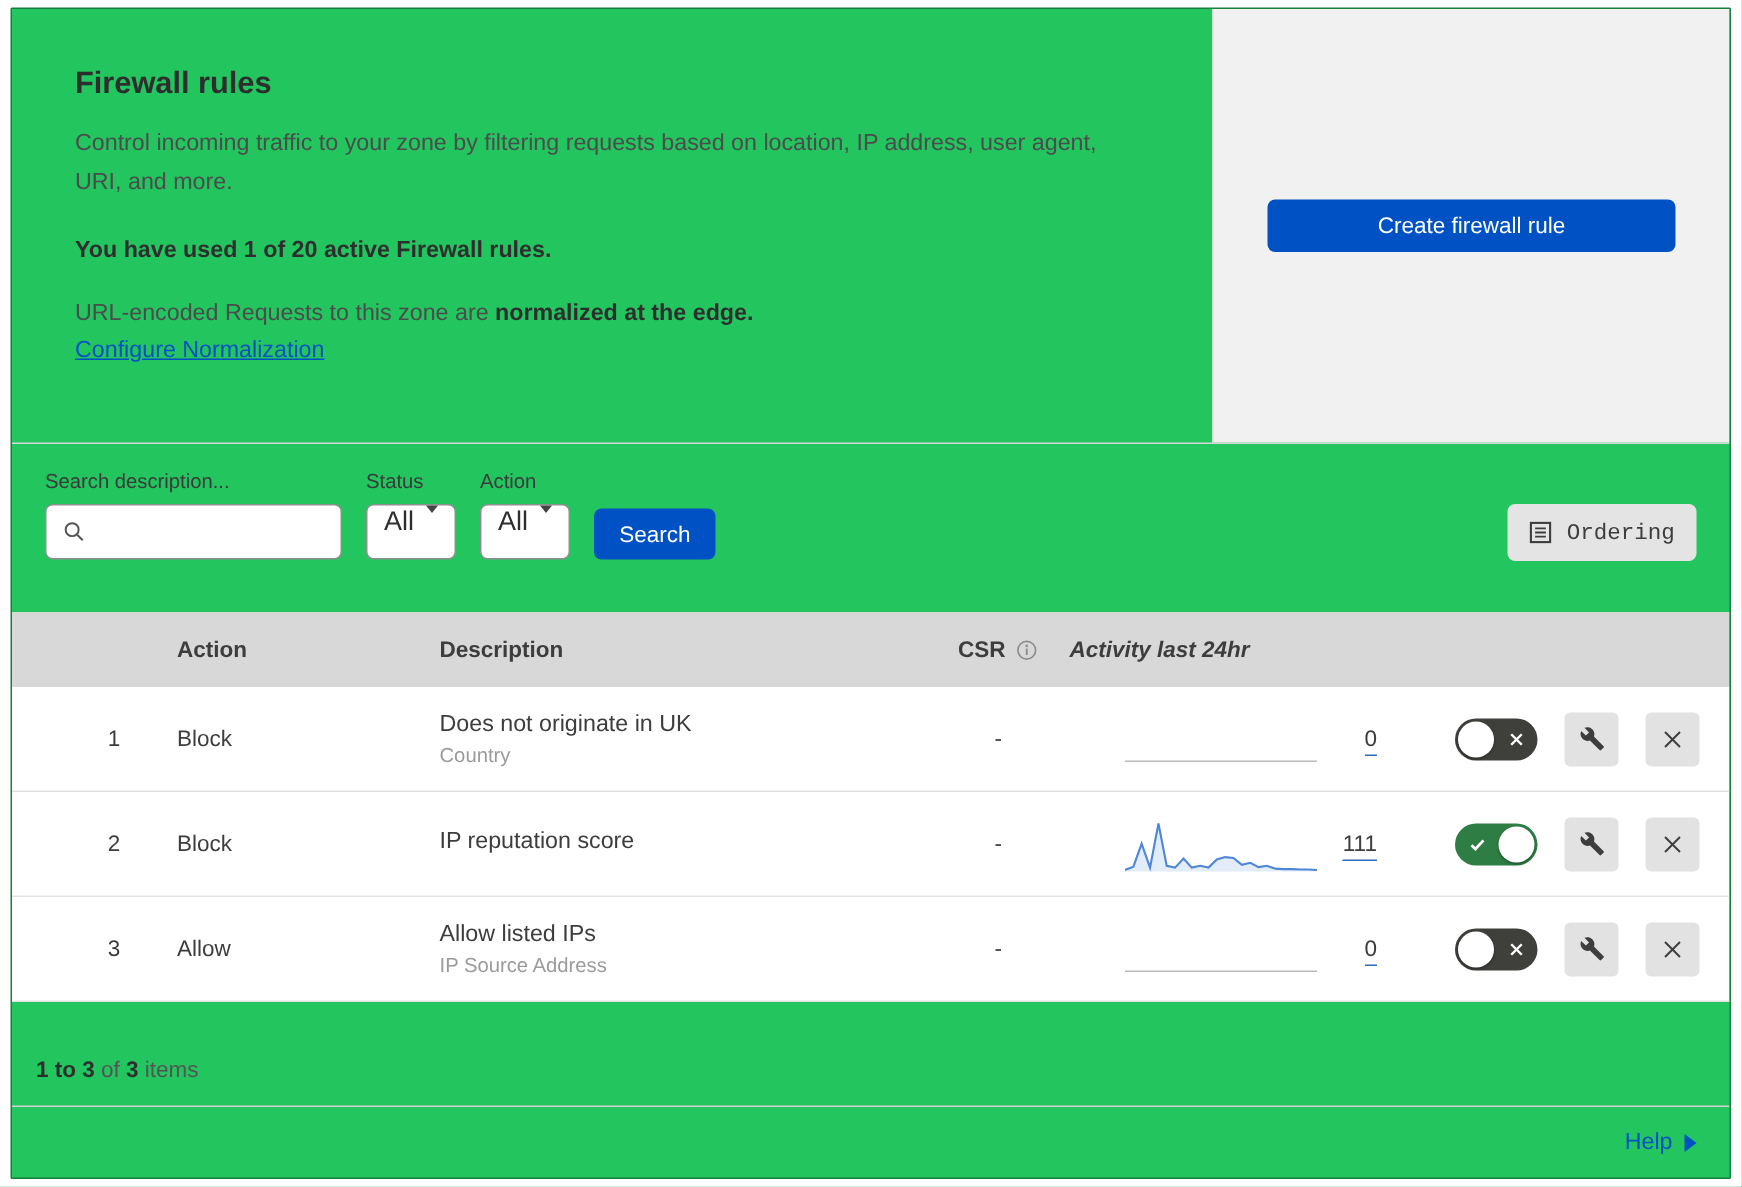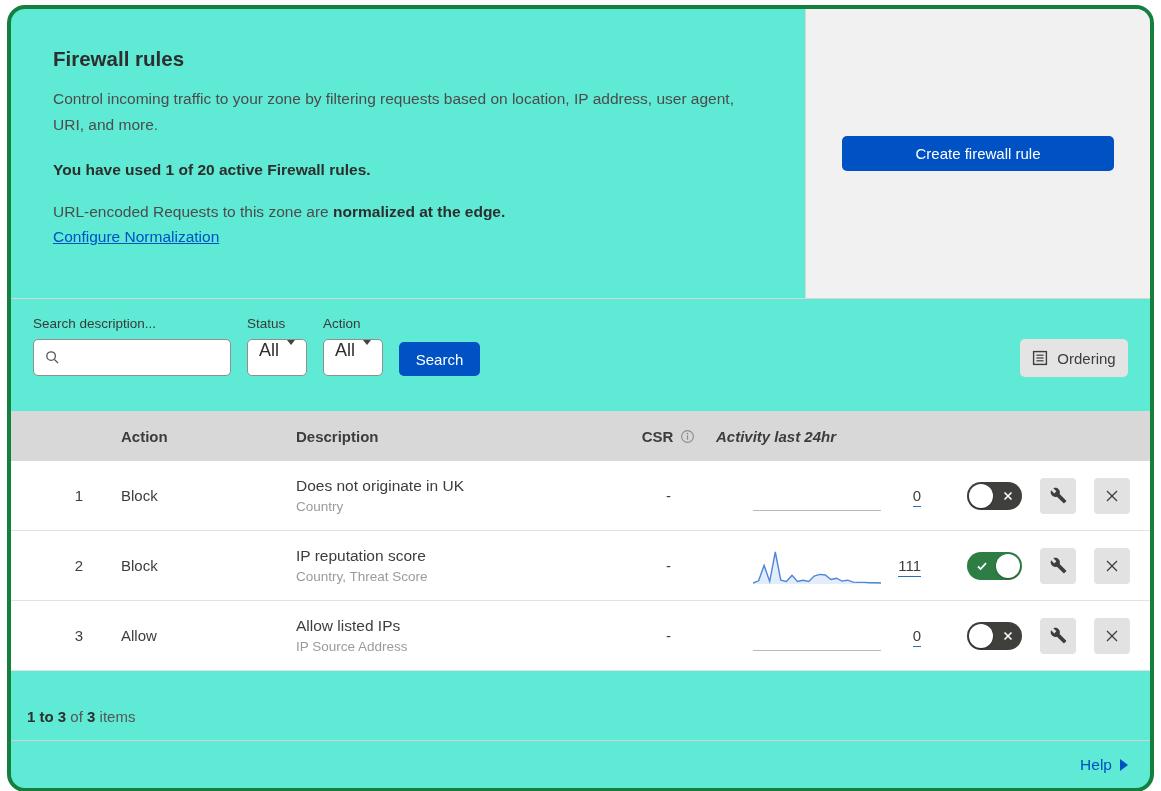--- a/index.html
+++ b/index.html
@@ -1,20 +1,20 @@
 <!DOCTYPE html>
 <html><head>
 <meta charset="utf-8">
 <style>
   * { box-sizing: border-box; margin: 0; padding: 0; }
   html,body { width: 1161px; height: 791px; background: #fff;
     font-family: "Liberation Sans", "DejaVu Sans", sans-serif; color: #3d3d3d; }
 
-  .card { width: 1147px; margin: 5px 0 0 7px; background: #5eead4;
-    border: 4px solid #15803d; border-radius: 18px; overflow: hidden; }
+  .card { width: 1147px; margin: 5px 0 0 7px; background: #22c55e;
+    border: 1px solid #15803d; border-radius: 1px; overflow: hidden; }
 
   
   .top { display: flex; height: 290px; border-bottom: 1px solid #d6d6d6; }
   .top-left { flex: 1; padding: 38px 40px 0 42px; }
   .page-title { font-size: 20.5px; font-weight: 700; color: #2e2e2e; margin-bottom: 15px; }
   .desc { font-size: 15.5px; color: #4c4c4c; line-height: 1.68; max-width: 690px; margin-bottom: 23px; }
   .usage { font-size: 15.5px; font-weight: 700; color: #2e2e2e; margin-bottom: 24px; }
   .norm { font-size: 15.5px; color: #4c4c4c; margin-bottom: 7px; }
   .norm strong { color: #2e2e2e; }
   .text-link { font-size: 15.5px; color: #0051c3; text-decoration: underline; cursor: pointer; display: inline-block; }
@@ -34,22 +34,22 @@
     font-family: inherit; margin-left: 8px; background: transparent; }
   .dropdown { display: flex; align-items: flex-start; gap: 8px; height: 37px; padding: 0 11px;
     background: #fff; border: 1px solid #8f8f8f; border-radius: 5px; font-size: 18px;
     color: #2e2e2e; font-family: inherit; cursor: pointer; }
   .caret { width: 0; height: 0; border-left: 4.5px solid transparent;
     border-right: 4.5px solid transparent; border-top: 5.5px solid #444; }
   .no-label { padding-top: 26px; margin-right: 0; }
   .btn-search { width: 81px; height: 34px; }
   .ordering-wrap { margin-left: auto; padding-top: 23px; }
   .btn-gray { display: flex; align-items: center; justify-content: center; gap: 9px;
-    width: 108px; height: 38px; background: #e4e4e4; border: none; border-radius: 5px;
-    font-size: 15px; color: #3d3d3d; font-family: Liberation Sans, sans-serif; cursor: pointer; }
+    width: 126px; height: 38px; background: #e4e4e4; border: none; border-radius: 5px;
+    font-size: 15px; color: #3d3d3d; font-family: Liberation Mono, monospace; cursor: pointer; }
 
   
   .grid { display: grid; grid-template-columns: 100px 175px 320px 95px 235px 1fr; align-items: center; }
   .thead { height: 50px; background: #d8d8d8; font-size: 15px; font-weight: 700; color: #3d3d3d; }
   .col-action, .col-desc { padding-left: 10px; }
   .col-csr { text-align: center; padding-left: 30px; }
   .thead .col-csr { display: flex; align-items: center; justify-content: center; gap: 7px; padding-left: 30px; }
   .thead .col-activity { padding-left: 15px; font-style: italic; }
   .trow { height: 70px; border-bottom: 1px solid #e2e2e2; background: #fff; font-size: 15px; }
   .col-idx { padding-left: 36px; text-align: center; }
@@ -194,21 +194,20 @@
           </svg>
       </button>
     </div>
   </div>
 
   <div class="trow grid">
     <div class="col-idx">2</div>
     <div class="col-action">Block</div>
     <div class="col-desc">
       <div class="d-title">IP reputation score</div>
-      <div class="d-sub">Country, Threat Score</div>
     </div>
     <div class="col-csr">-</div>
     <div class="cell-activity">
       <div class="spark">
           <svg width="128" height="40" viewBox="0 0 128 40">
             <path d="M0 37 L 0.0,36.0 L 5.6,33.8 L 11.1,18.4 L 16.7,34.4 L 22.3,5.0 L 27.8,33.2 L 33.4,34.4 L 39.0,28.4 L 44.5,34.4 L 50.1,33.2 L 55.7,34.4 L 61.2,29.0 L 66.8,27.4 L 72.3,28.0 L 77.9,32.5 L 83.5,31.2 L 89.0,34.1 L 94.6,33.2 L 100.2,35.1 L 105.7,35.4 L 111.3,35.4 L 116.9,35.7 L 122.4,35.7 L 128.0,36.0 L 128 37 Z" fill="rgba(78,134,216,0.16)"></path>
             <polyline points="0.0,36.0 5.6,33.8 11.1,18.4 16.7,34.4 22.3,5.0 27.8,33.2 33.4,34.4 39.0,28.4 44.5,34.4 50.1,33.2 55.7,34.4 61.2,29.0 66.8,27.4 72.3,28.0 77.9,32.5 83.5,31.2 89.0,34.1 94.6,33.2 100.2,35.1 105.7,35.4 111.3,35.4 116.9,35.7 122.4,35.7 128.0,36.0" fill="none" stroke="#4e86d8" stroke-width="1.4"></polyline>
           </svg>
         </div>
       <div class="count"><a>111</a></div>

